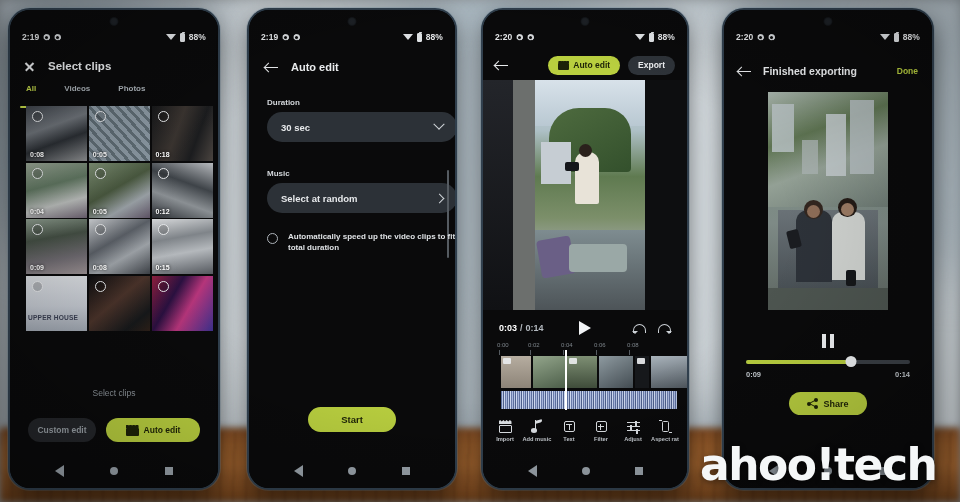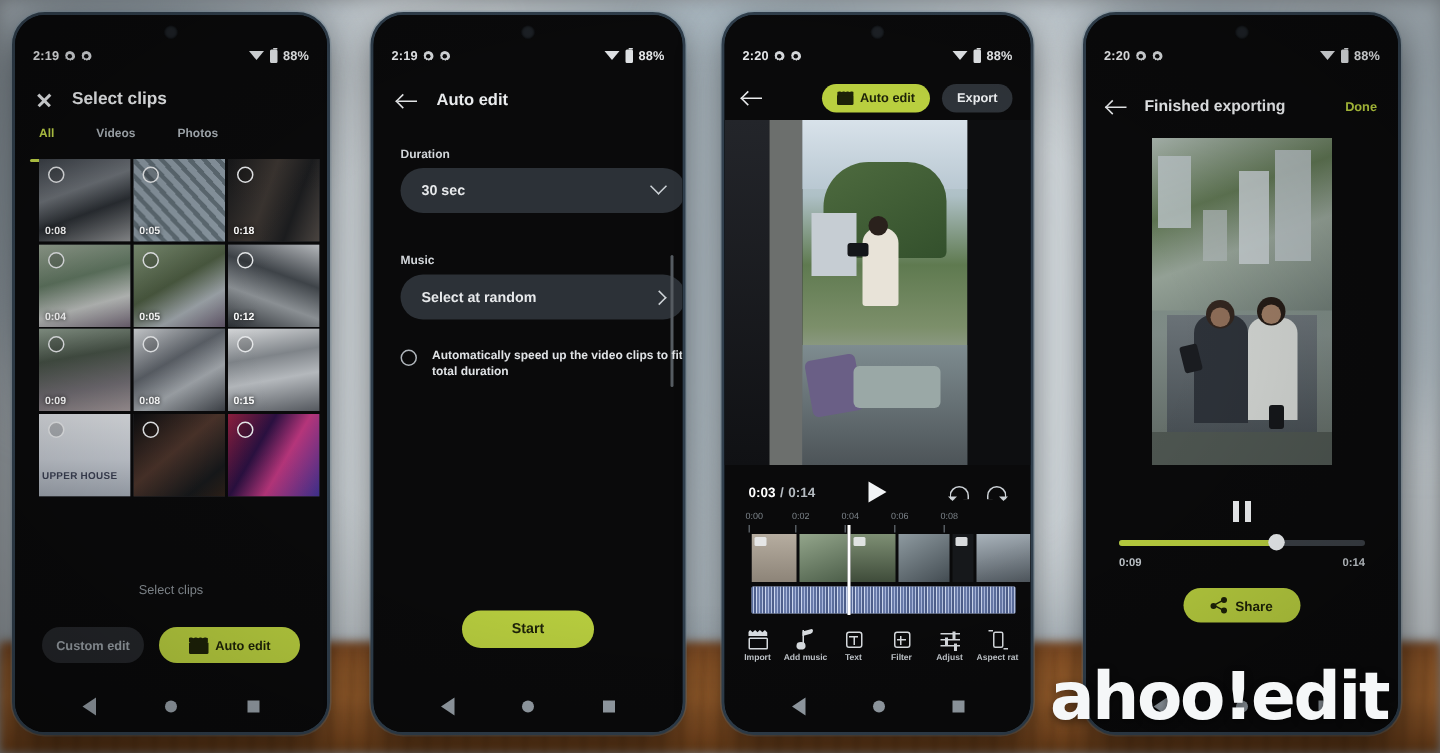--- a/index.html
+++ b/index.html
@@ -687,14 +687,14 @@
     </div>
 
     <div class="navbar">
       <div class="nav-back"></div>
       <div class="nav-home"></div>
       <div class="nav-recent"></div>
     </div>
   </div>
 </div>
 
-<div class="watermark">ahoo!edit</div>
+<div class="watermark">ahoo!tech</div>
 <div class="vignette"></div>
 
 </body></html>

